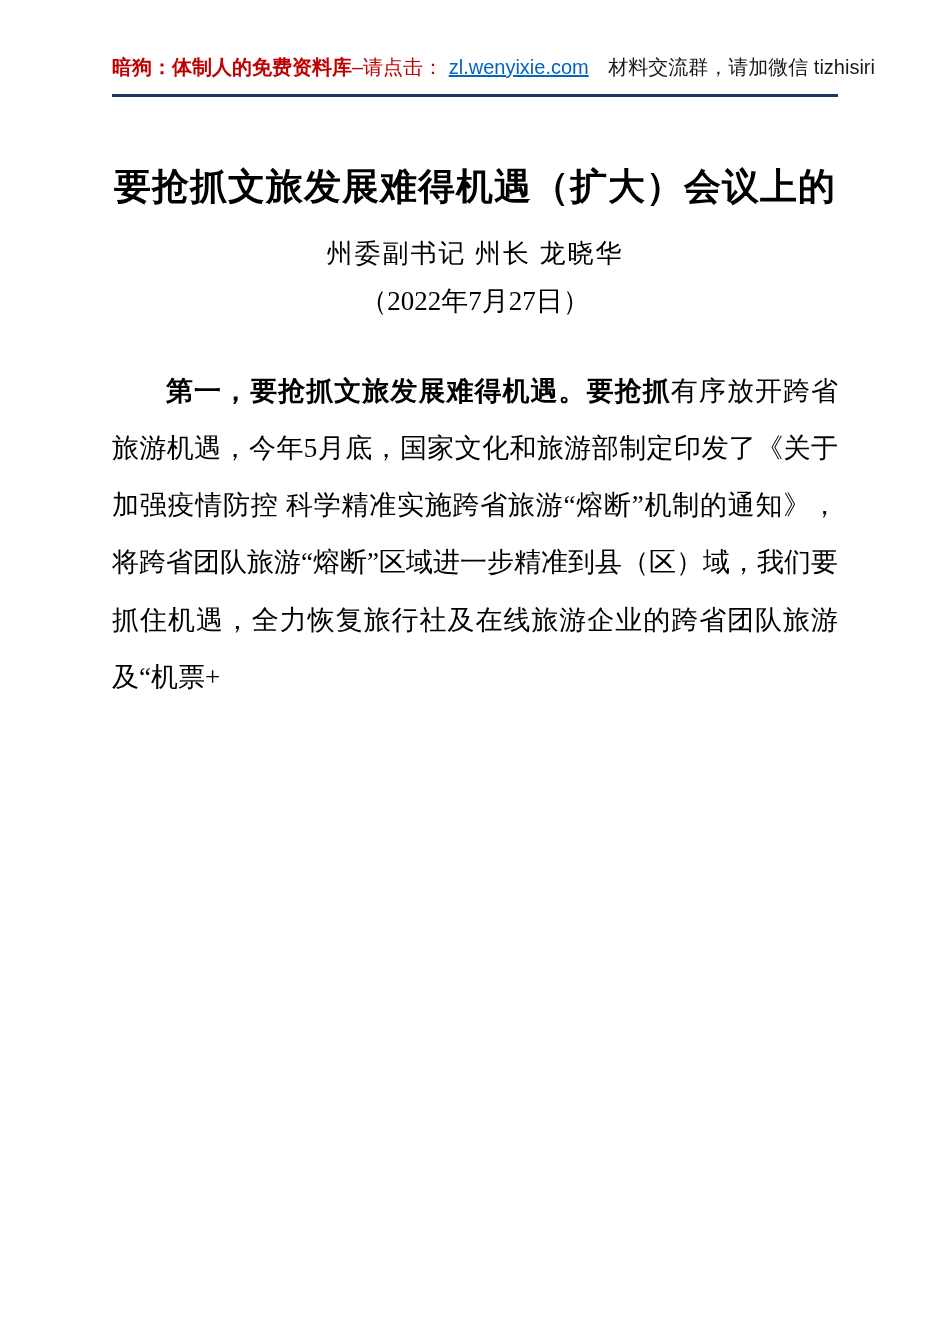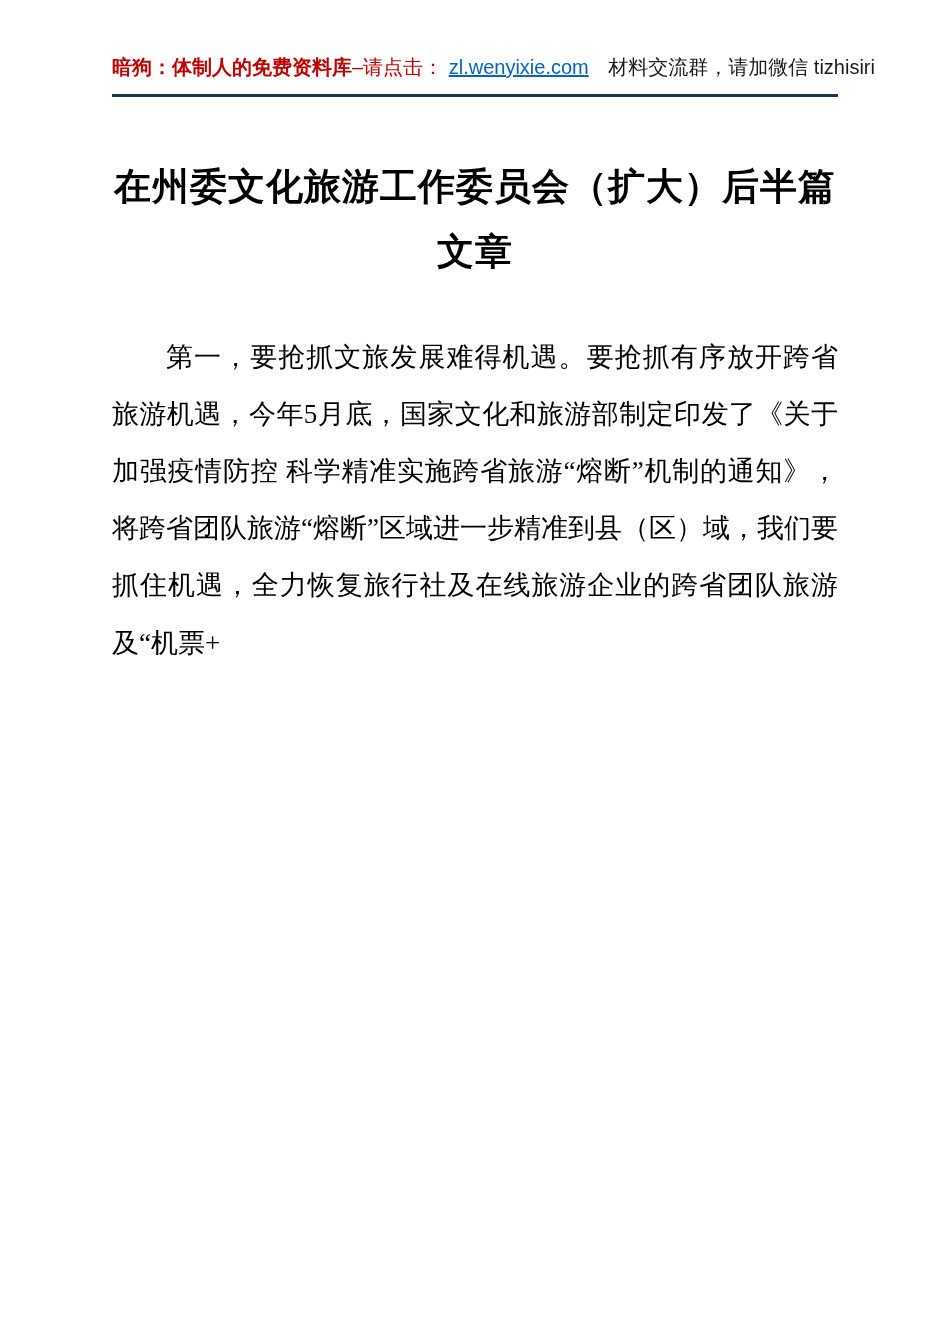--- a/index.html
+++ b/index.html
@@ -53,37 +53,39 @@
   }
   .body-text {
     margin-top:44px;
     font-size:27px;
     line-height:2.12;
     text-align:justify;
     text-justify:inter-ideograph;
   }
   .body-text p { text-indent:2em; }
   .body-text p.no-indent { text-indent:0; }
-  .body-text strong { font-weight:normal; }
+  .body-text strong { font-weight:bold; }
 </style>
 </head>
 <body>
 
 <div class="page">
 
   <div class="banner">
     <span class="red">暗狗：体制人的免费资料库</span><span class="dash">–请点击：</span>
     <a class="link">zl.wenyixie.com</a>
     <span class="right">材料交流群，请加微信 tizhisiri</span>
   </div>
   <hr class="banner-rule">
 
   <div class="doc-title">
-    <div>在州委文化旅游工作委员会（扩大）后半篇文章</div>
+    <div>要抢抓文旅发展难得机遇（扩大）会议上的</div>
   </div>
 
+  <div class="author-line">州委副书记 州长 龙晓华</div>
 
+  <div class="date-line">（2022年7月27日）</div>
 
   <div class="body-text">
     <p><strong>第一，要抢抓文旅发展难得机遇。要抢抓</strong><span>有序放开跨省旅游机遇，今年5月底，国家文化和旅游部制定印发了《关于加强疫情防控 科学精准实施跨省旅游“熔断”机制的通知》，将跨省团队旅游“熔断”区域进一步精准到县（区）域，我们要抓住机遇，全力恢复旅行社及在线旅游企业的跨省团队旅游及“机票+</span></p>
   </div>
 
 </div>
 
 </body></html>

